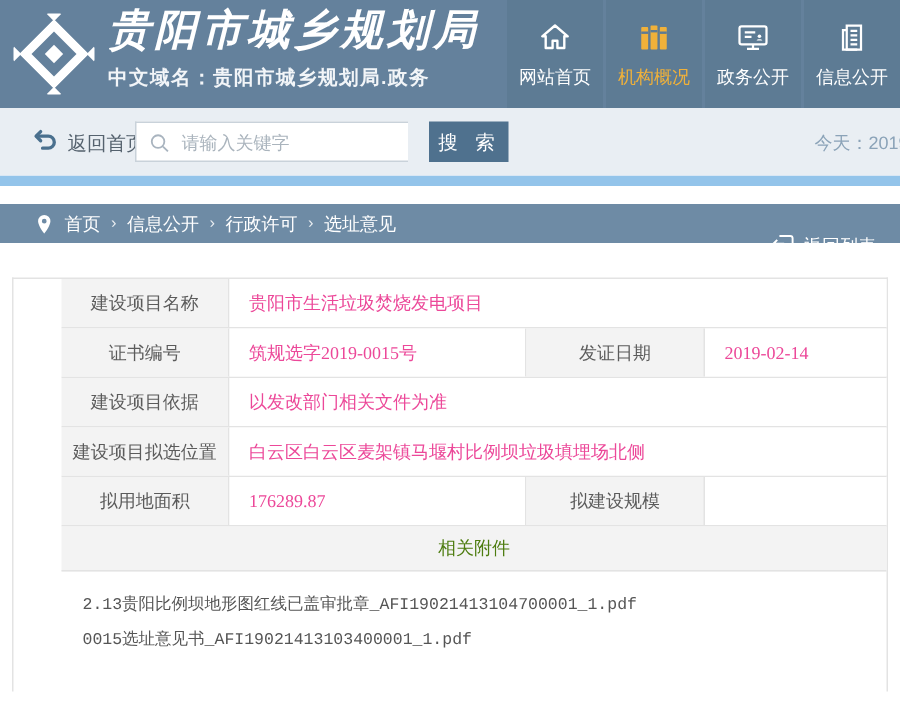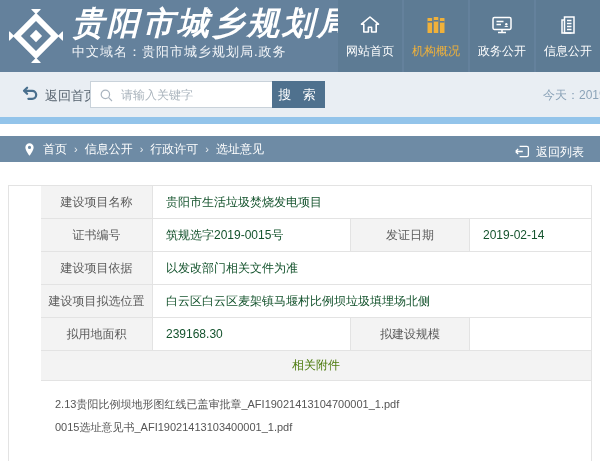--- a/index.html
+++ b/index.html
@@ -3,39 +3,39 @@
 <meta charset="utf-8">
 <style>
   * { margin:0; padding:0; box-sizing:border-box; }
   html,body { width:600px; height:473px; overflow:hidden; background:#fff;
     font-family:"Liberation Sans","DejaVu Sans",sans-serif; }
 
   
   .header { position:relative; width:600px; height:72px; background:#64819c; }
   .logo { position:absolute; left:9px; top:9px; width:54px; height:54px; }
   .title-block { position:absolute; left:72px; top:6px; color:#fff; }
-  .site-title { font-family:Liberation Serif, serif;
-    font-style:italic; font-weight:bold; font-size:32px; letter-spacing:3px;
+  .site-title { font-family:Liberation Mono, monospace;
+    font-style:italic; font-weight:bold; font-size:28px; letter-spacing:3px;
     color:#fff; line-height:34px; white-space:nowrap; }
-  .site-subtitle { font-size:13px; font-weight:normal; letter-spacing:1px;
+  .site-subtitle { font-size:13px; font-weight:bold; letter-spacing:1px;
     color:#f2f5f8; margin-top:3px; white-space:nowrap; }
   .nav { position:absolute; right:0; top:0; height:72px; display:flex; gap:2px; }
   .nav-item { width:64px; height:72px; background:#5d7b94; color:#fff;
     display:flex; flex-direction:column; align-items:center; justify-content:center;
     cursor:pointer; }
   .nav-item.active { color:#f0b13a; }
   .nav-item .nicon { height:26px; display:flex; align-items:center; }
   .nav-item .nlabel { font-size:12px; margin-top:5px;font-family:Liberation Mono, monospace; }
 
   
   .toolbar { position:relative; width:600px; height:45px; background:#e9eef3; }
   .back-home { position:absolute; left:22px; top:13px; display:flex;
     align-items:center; gap:6px; cursor:pointer; }
   .back-home .blabel { font-size:13px; color:#55626e; }
-  .search-wrap { position:absolute; left:90px; top:9px; display:flex; }
+  .search-wrap { position:absolute; left:90px; top:9px; display:flex;gap:14px; }
   .search-box { position:relative; width:182px; height:27px; background:#fff;
     border:1px solid #c9d2da; border-right:none; }
   .search-box svg { position:absolute; left:8px; top:6px; }
   .search-input { position:absolute; left:30px; top:0; width:148px; height:25px;
     border:none; outline:none; font-size:12px; color:#555; background:transparent; }
   .search-input::placeholder { color:#aab4bd; }
   .search-btn { width:53px; height:27px; background:#4f718e; color:#fff;
     border:none; font-size:13px; letter-spacing:4px; padding-left:1px;
     cursor:pointer; font-family:inherit; }
   .today { position:absolute; left:543px; top:15px; font-size:12px;
@@ -44,41 +44,41 @@
   .blue-strip { width:600px; height:7px; background:#93c4ea; }
   .gap-white { width:600px; height:12px; background:#fff; }
 
   
   .breadcrumb { position:relative; width:600px; height:26px; background:#6e8ba5;
     display:flex; align-items:center; color:#fff; }
   .crumb-pin { margin-left:24px; margin-right:8px; display:flex; align-items:center; }
   .crumbs { display:flex; align-items:center; font-size:12px; }
   .crumb { cursor:pointer; }
   .crumb-sep { margin:0 7px; opacity:.85; font-size:11px; }
-  .return-list { position:absolute; right:16px; top:0; height:33px; display:flex;
+  .return-list { position:absolute; right:16px; top:12px; height:33px; display:flex;
     align-items:center; gap:6px; cursor:pointer; }
   .return-list .rlabel { font-size:12px; color:#fff; }
 
   
   .content { padding:23px 8px 0 8px; }
   .detail-table { width:584px; border:1px solid #e3e3e3; border-bottom:none; }
   .trow { display:grid; border-bottom:1px solid #e3e3e3; min-height:33px;margin-left:32px; }
   .trow.two  { grid-template-columns:112px 1fr; }
   .trow.four { grid-template-columns:112px 198px 119px 1fr; }
   .cell { display:flex; align-items:center; font-size:12px; }
   .cell.label { background:#f3f3f3; color:#5b5b5b; justify-content:center;
     border-right:1px solid #e3e3e3; text-align:center; }
-  .cell.value { color:#14532d; padding-left:13px; background:#fff; }
+  .cell.value { color:#ec4899; padding-left:13px; background:#fff;font-family:Liberation Serif, serif; }
   .trow.four .cell.value.mid { border-right:1px solid #e3e3e3; }
   .trow.section { grid-template-columns:1fr; min-height:30px; background:#f3f3f3; }
   .section-title { justify-content:center; color:#4d7c0f; }
   .trow.files { grid-template-columns:1fr; min-height:80px; border-bottom:none; }
   .files-cell { display:block; padding:12px 14px 6px 14px; }
   .file-link { font-size:11px; color:#555; line-height:23px; cursor:pointer;
-    white-space:nowrap; }
+    white-space:nowrap;font-family:Liberation Mono, monospace; }
 </style>
 </head>
 <body>
 
 <div class="header">
   <span class="logo">
     <svg viewBox="0 0 56 56" width="54" height="54">
       <g transform="rotate(45 28 28)" fill="#fff">
         <rect x="14" y="14" width="28" height="28" fill="none" stroke="#fff" stroke-width="6"></rect>
         <rect x="23.5" y="23.5" width="9" height="9"></rect>
@@ -224,21 +224,21 @@
       <div class="cell value">以发改部门相关文件为准</div>
     </div>
 
     <div class="trow two">
       <div class="cell label">建设项目拟选位置</div>
       <div class="cell value">白云区白云区麦架镇马堰村比例坝垃圾填埋场北侧</div>
     </div>
 
     <div class="trow four">
       <div class="cell label">拟用地面积</div>
-      <div class="cell value mid">239168.30</div>
+      <div class="cell value mid">176289.87</div>
       <div class="cell label">拟建设规模</div>
       <div class="cell value"></div>
     </div>
 
     <div class="trow section">
       <div class="cell section-title">相关附件</div>
     </div>
 
     <div class="trow files">
       <div class="files-cell">

